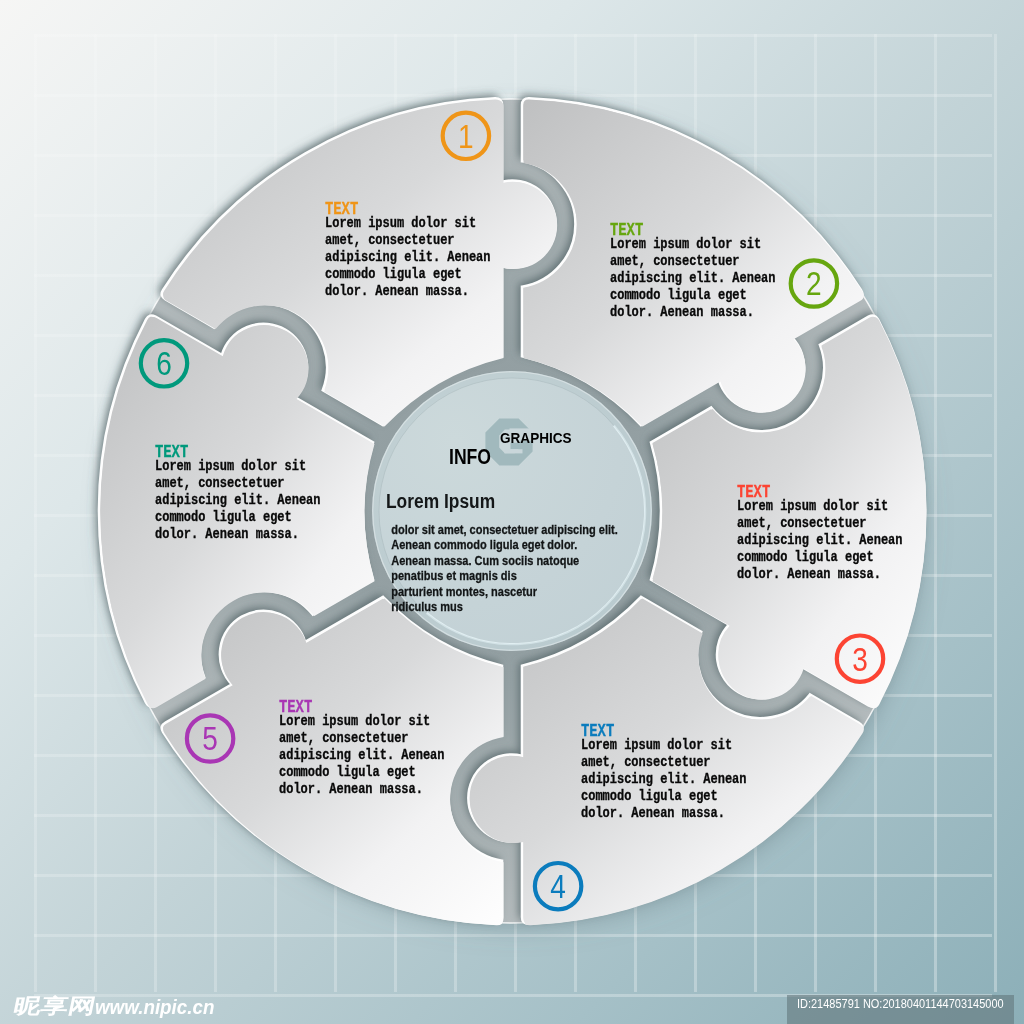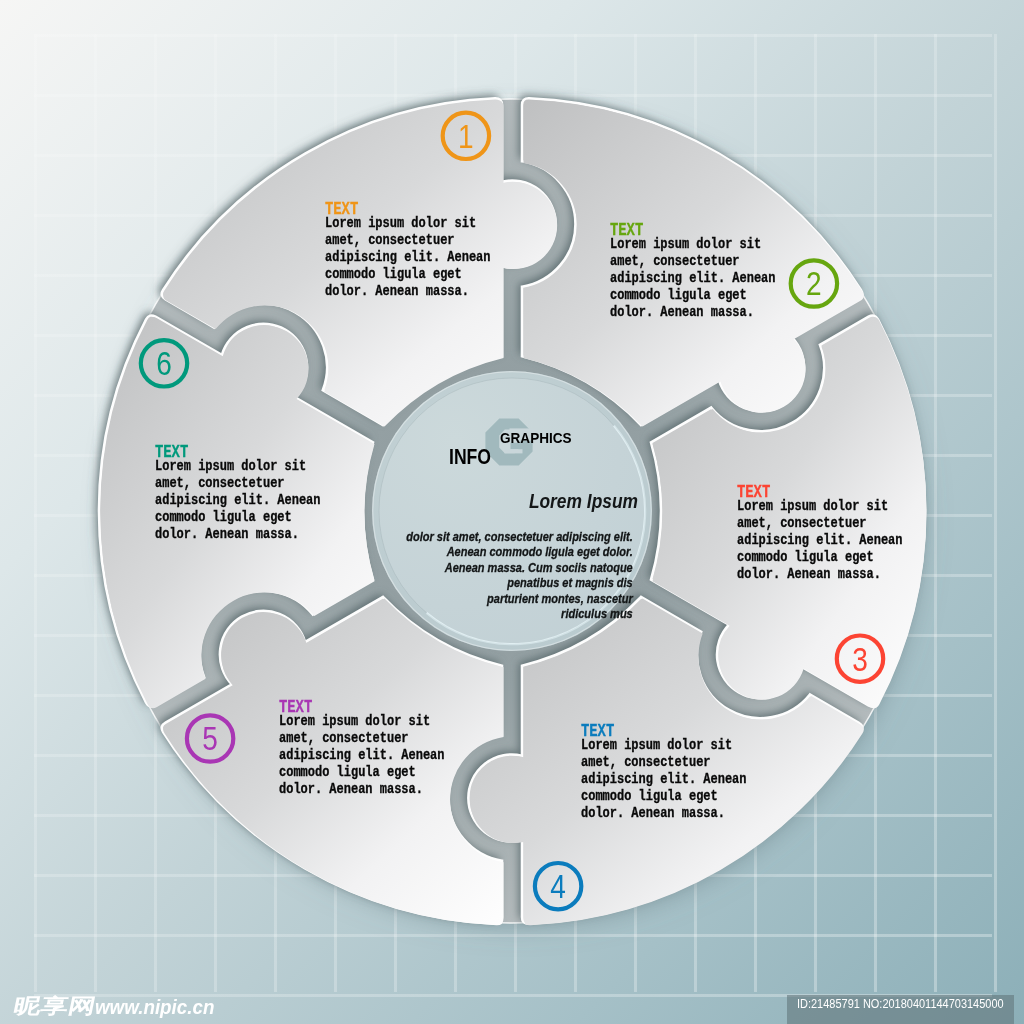--- a/index.html
+++ b/index.html
@@ -10,24 +10,24 @@
 
 .seg-text{position:absolute;white-space:nowrap;font-family:Liberation Mono, monospace;}
 .seg-text .hd{font-size:17.7px;line-height:16px;font-weight:bold;
               -webkit-text-stroke:0.3px currentColor;
               transform:scaleX(.783);transform-origin:0 50%;}
 .seg-text .bd{margin-top:-2px;}
 .seg-text .bd div{font-size:14.5px;line-height:17.1px;color:#090909;font-weight:bold;
               -webkit-text-stroke:0.32px #090909;
               transform:scaleX(.827);transform-origin:0 50%;}
 
-#centertxt{position:absolute;left:362px;top:490px;width:300px;text-align:right;font-style:italic;}
+#centertxt{position:absolute;left:362px;top:490px;width:300px;text-align:left;}
 #centertxt .ttl{font-size:20.7px;line-height:22px;color:#141718;font-weight:bold;
                 transform:scaleX(.84);}
-#centertxt .par{margin-top:17px;}
+#centertxt .par{margin-top:10px;}
 #centertxt .par div{font-size:13.7px;line-height:15.4px;color:#121516;font-weight:bold;
                 -webkit-text-stroke:0.3px #121516;
                 transform:scaleX(.805);}
 
 #logo{position:absolute;left:430px;top:410px;width:170px;height:62px;}
 #logo .info{position:absolute;left:19px;top:36px;font-size:22.3px;font-weight:bold;color:#000;
             transform:scaleX(.79);transform-origin:0 50%;line-height:21px;}
 #logo .graphics{position:absolute;left:70px;top:20px;font-size:15.5px;font-weight:bold;color:#000;
             transform:scaleX(.875);transform-origin:0 50%;line-height:15px;}
 

